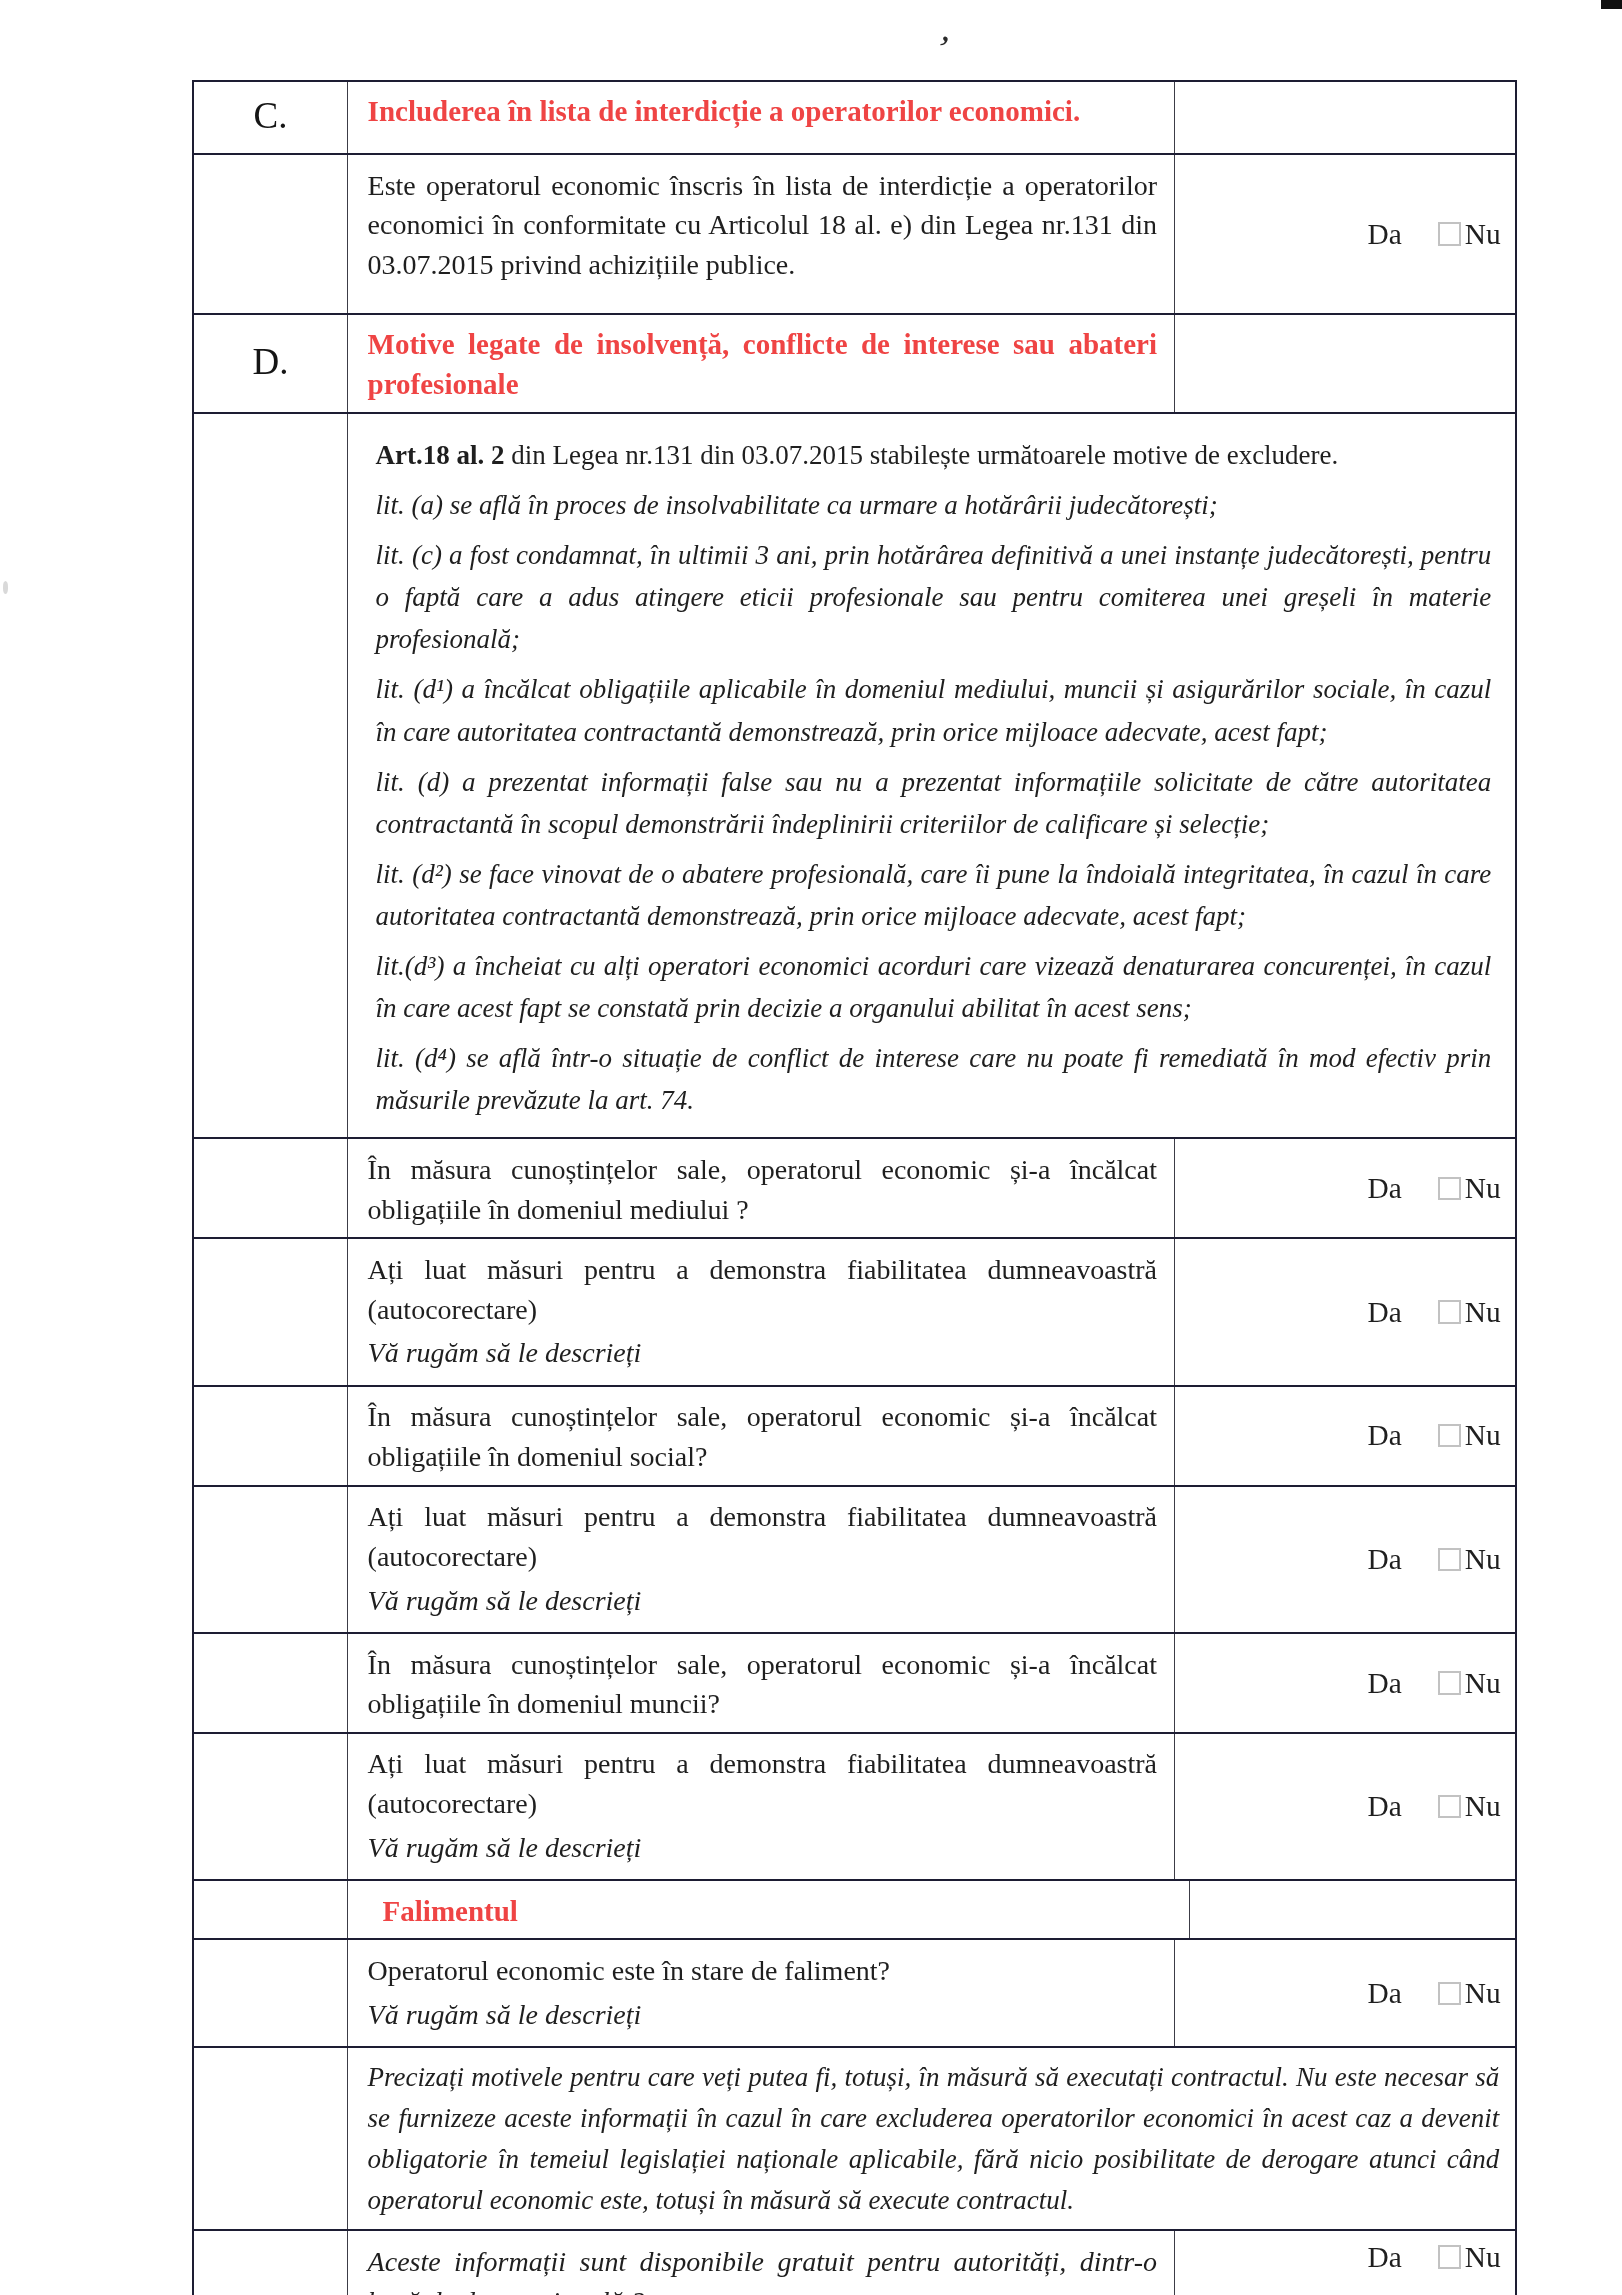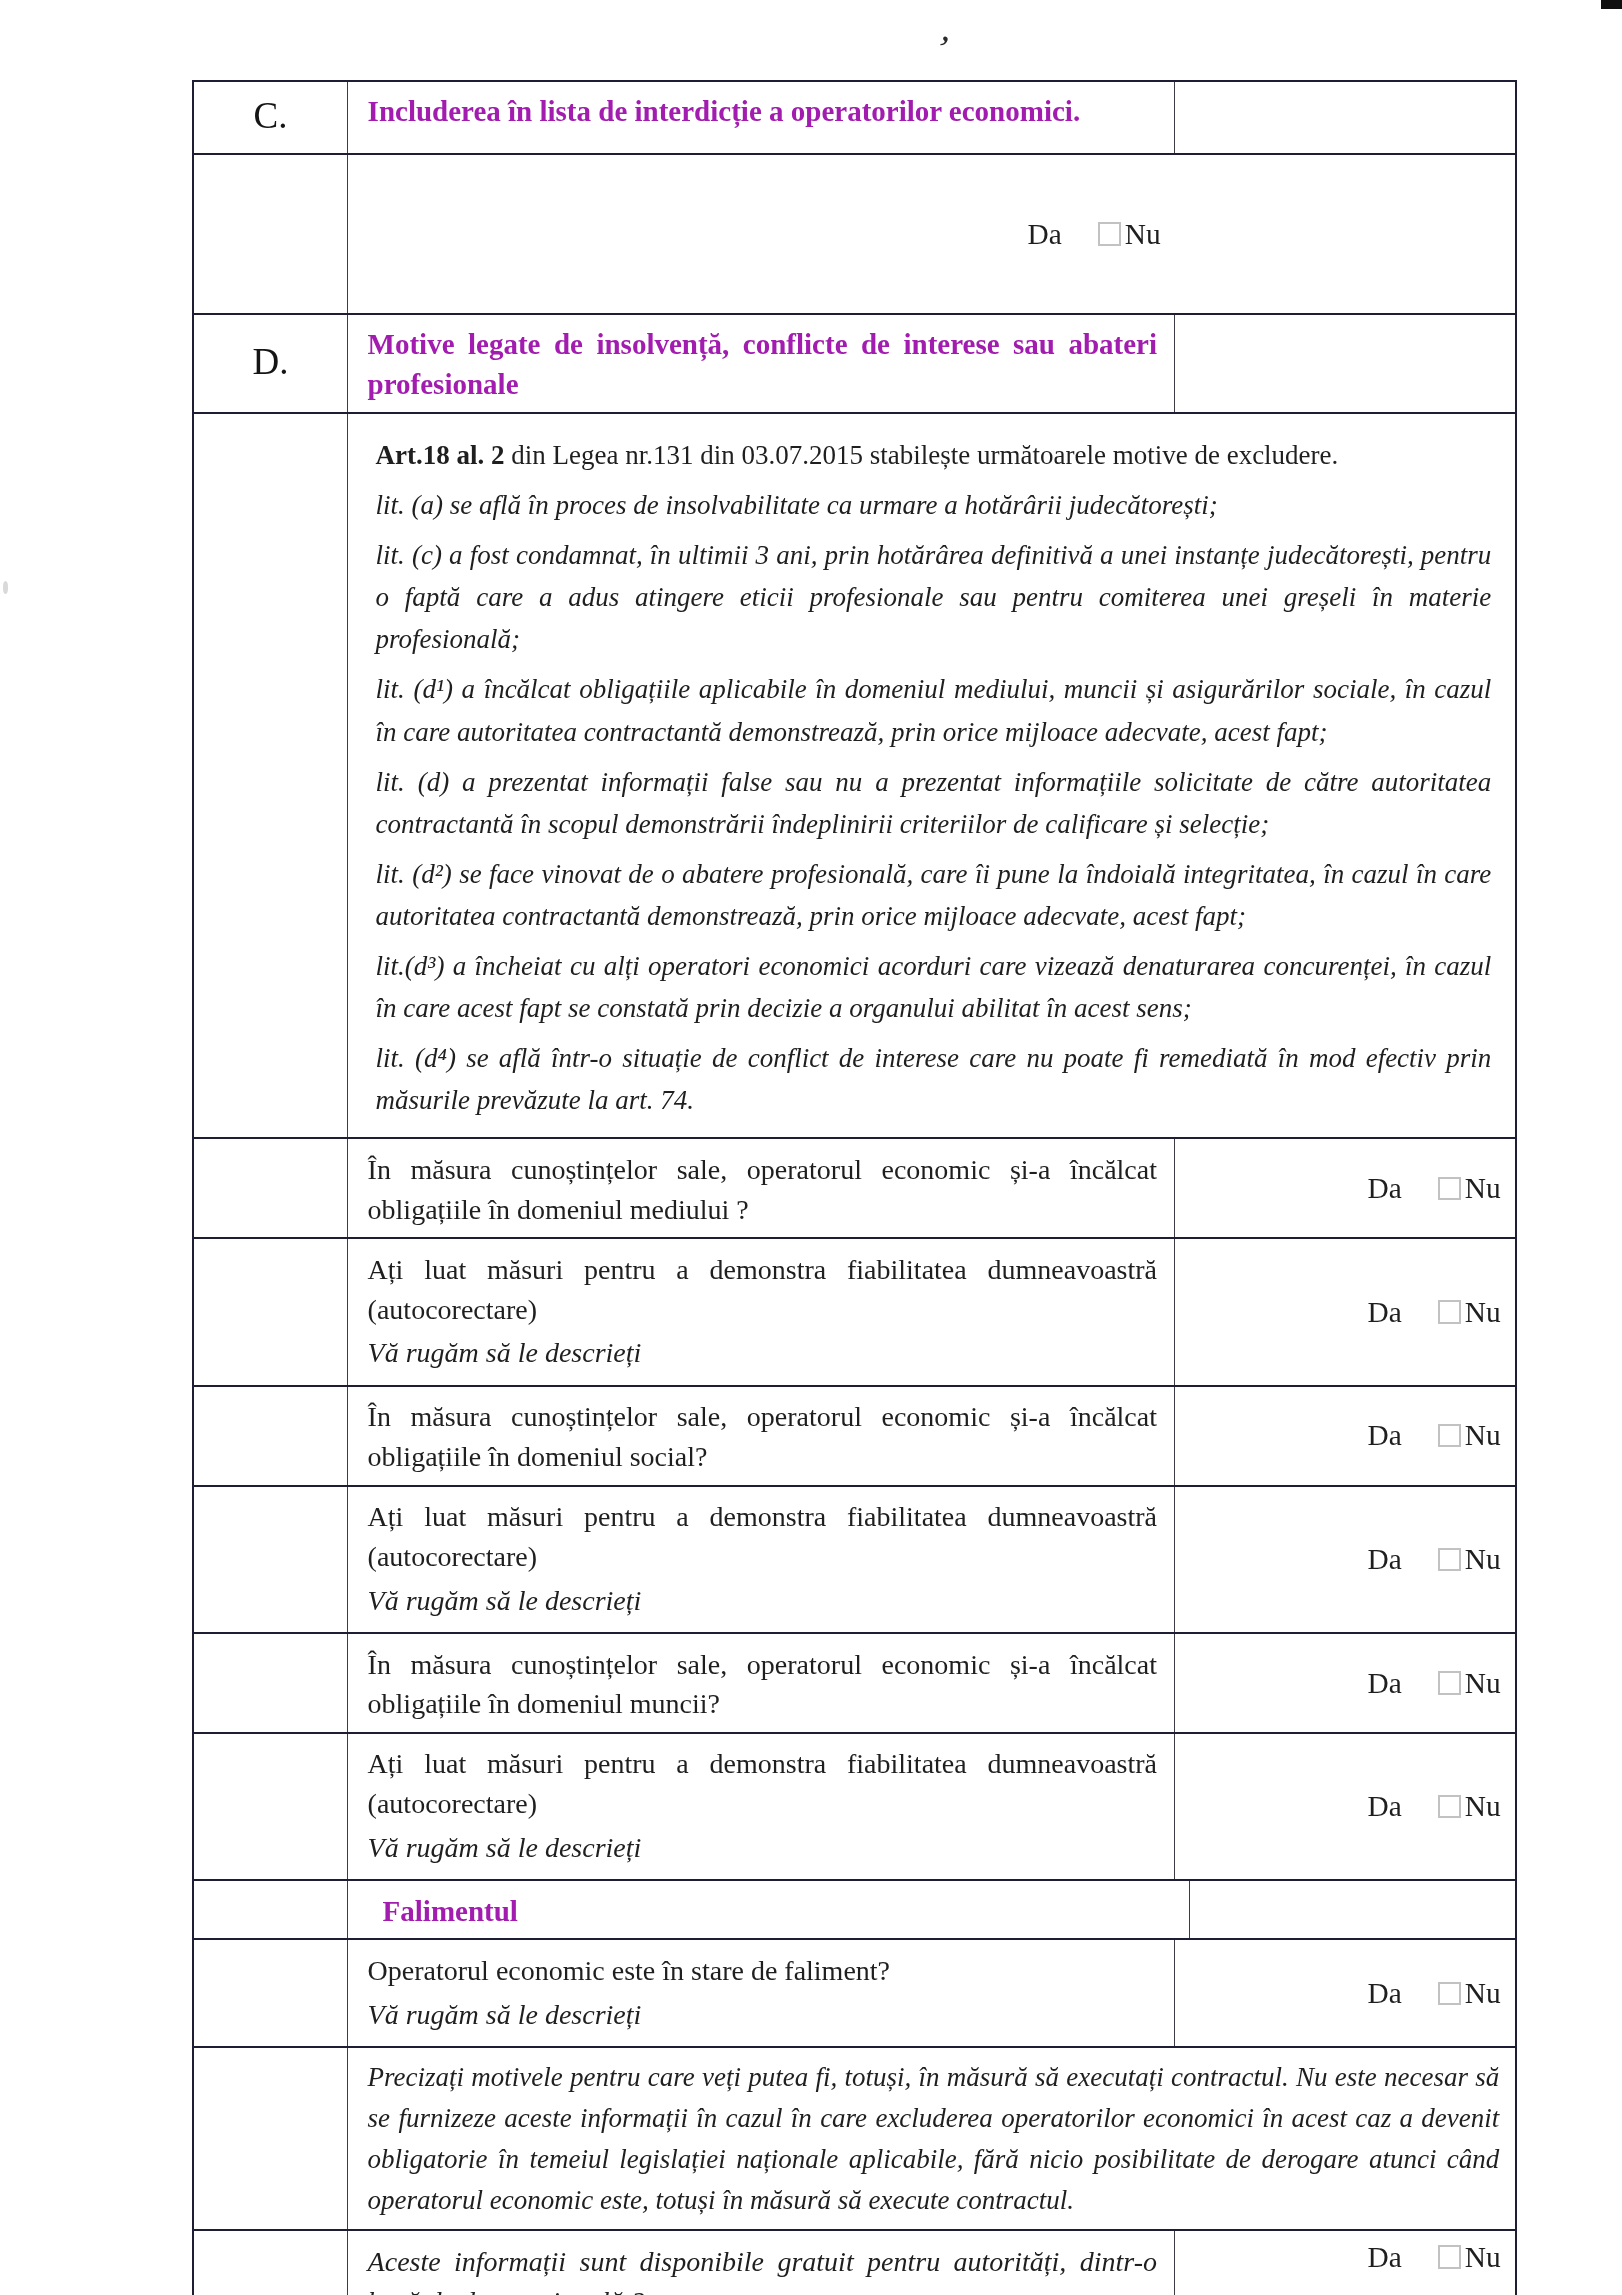--- a/index.html
+++ b/index.html
@@ -50,21 +50,21 @@
   .r-note{min-height:133px;}
   .r-last{min-height:164px;}
 
   
   .letter{
     display:flex;align-items:center;justify-content:center;
     font-size:37px;padding-bottom:3.9px;color:#151515;
   }
   .hdr{
     font-weight:bold;font-size:29px;line-height:1.38;
-    text-align:justify;padding:9.2px 17px 7.9px 19.6px;color:#a21caf;
+    text-align:justify;padding:9.2px 17px 7.9px 19.6px;color:#ef4444;
   }
   .q{
     font-size:28px;line-height:1.42;text-align:justify;
     padding:10.5px 17px 7.9px 19.6px;
   }
   .q p{margin:0 0 3.9px 0;}
   .it{font-style:italic;}
   .carry{
     font-size:28px;line-height:1.55;padding:5.2px 14.4px 5.2px 51px;
   }
@@ -106,20 +106,21 @@
 
 
     <div class="row r-c">
       <div class="cell c1 letter">C.</div>
       <div class="cell c2 hdr">Includerea în lista de interdicție a operatorilor economici.</div>
       <div class="cell"></div>
     </div>
 
     <div class="row r-q1">
       <div class="cell c1"></div>
+      <div class="cell c2 q">Este operatorul economic înscris în lista de interdicție a operatorilor economici în conformitate cu Articolul 18 al. e) din Legea nr.131 din 03.07.2015 privind achizițiile publice.</div>
       <div class="cell answer">
         <span>Da</span>
         <span class="nu-wrap">
           <span class="checkbox"></span>
           <span>Nu</span>
         </span>
       </div>
     </div>
 
     <div class="row r-d">

